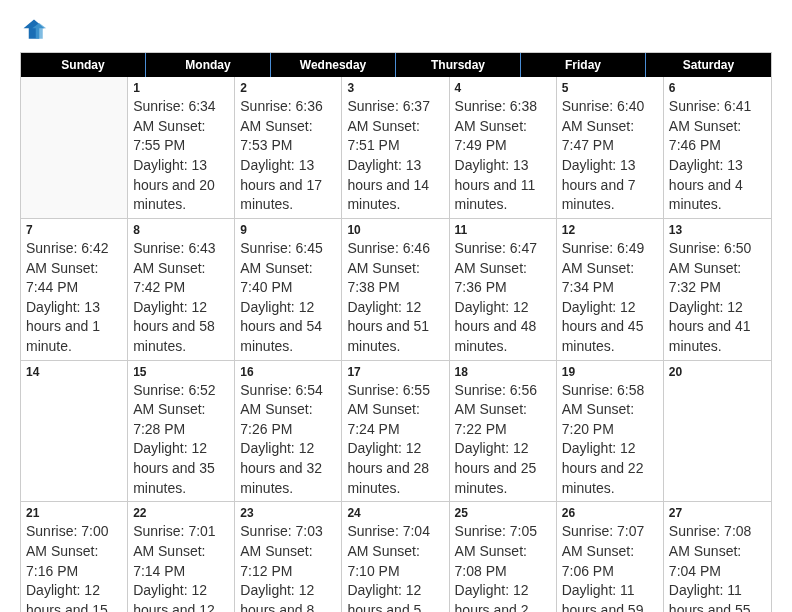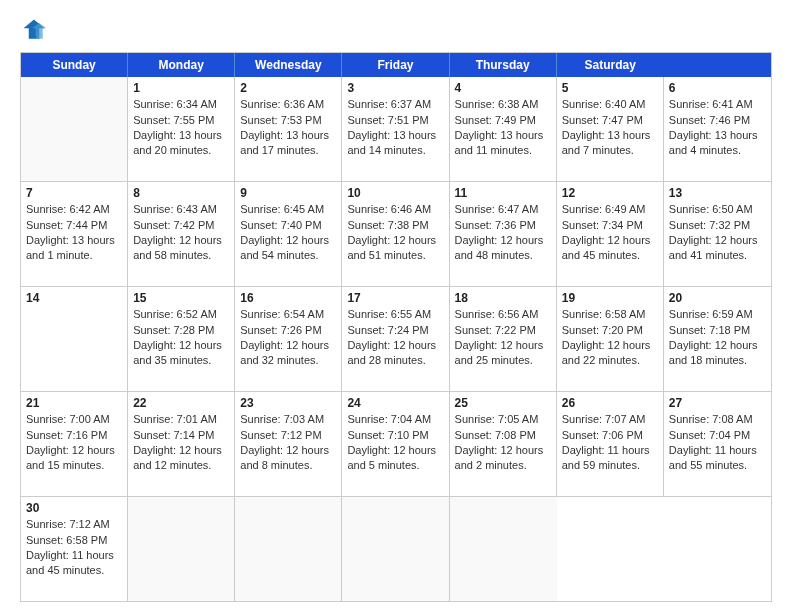--- a/index.html
+++ b/index.html
@@ -55,22 +55,22 @@
       color: #444;
     }
     .calendar {
       flex: 1;
       display: flex;
       flex-direction: column;
       border: 1px solid #ccc;
     }
     .cal-header {
       display: grid;
-      grid-template-columns: repeat(7, 1fr);
-      background: #1d4ed8;
+      grid-template-columns: repeat(6, 1fr);
+      background: #000000;
     }
     .cal-header-cell {
       color: #fff;
       font-size: 12px;
       font-weight: bold;
       text-align: center;
       padding: 5px 2px;
       border-right: 1px solid #4a8dd5;
     }
     .cal-header-cell:last-child { border-right: none; }
@@ -98,21 +98,21 @@
     .cal-cell:last-child { border-right: none; }
     .cal-cell.empty { background: #f9f9f9; }
     .cal-cell .day-num {
       font-size: 12px;
       font-weight: bold;
       color: #222;
       display: block;
       margin-bottom: 1px;
     }
     .cal-cell .day-info {
-      font-size: 11px;
+      font-size: 14px;
       color: #333;
       line-height: 1.4;
     }
   </style>
 </head>
 <body>
 
 <div class="page">
   <div class="header">
     <div class="logo">
@@ -129,22 +129,22 @@
       <h1></h1>
       <h2></h2>
     </div>
   </div>
 
   <div class="calendar">
     <div class="cal-header">
     <div class="cal-header-cell">Sunday</div>
         <div class="cal-header-cell">Monday</div>
         <div class="cal-header-cell">Wednesday</div>
+        <div class="cal-header-cell">Thursday</div>
         <div class="cal-header-cell">Friday</div>
-        <div class="cal-header-cell">Thursday</div>
         <div class="cal-header-cell">Saturday</div>
       </div>
     <div class="cal-body">
     <div class="cal-row">
           <div class="cal-cell empty"></div>
           <div class="cal-cell">
             <span class="day-num">1</span>
             <div class="day-info">Sunrise: 6:34 AM
 Sunset: 7:55 PM
 Daylight: 13 hours
@@ -271,24 +271,20 @@
           </div>
           <div class="cal-cell">
             <span class="day-num">19</span>
             <div class="day-info">Sunrise: 6:58 AM
 Sunset: 7:20 PM
 Daylight: 12 hours
 and 22 minutes.</div>
           </div>
           <div class="cal-cell">
             <span class="day-num">20</span>
-            <div class="day-info">Sunrise: 6:59 AM
-Sunset: 7:18 PM
-Daylight: 12 hours
-and 18 minutes.</div>
           </div>
         </div>
         <div class="cal-row">
           <div class="cal-cell">
             <span class="day-num">21</span>
             <div class="day-info">Sunrise: 7:00 AM
 Sunset: 7:16 PM
 Daylight: 12 hours
 and 15 minutes.</div>
           </div>

